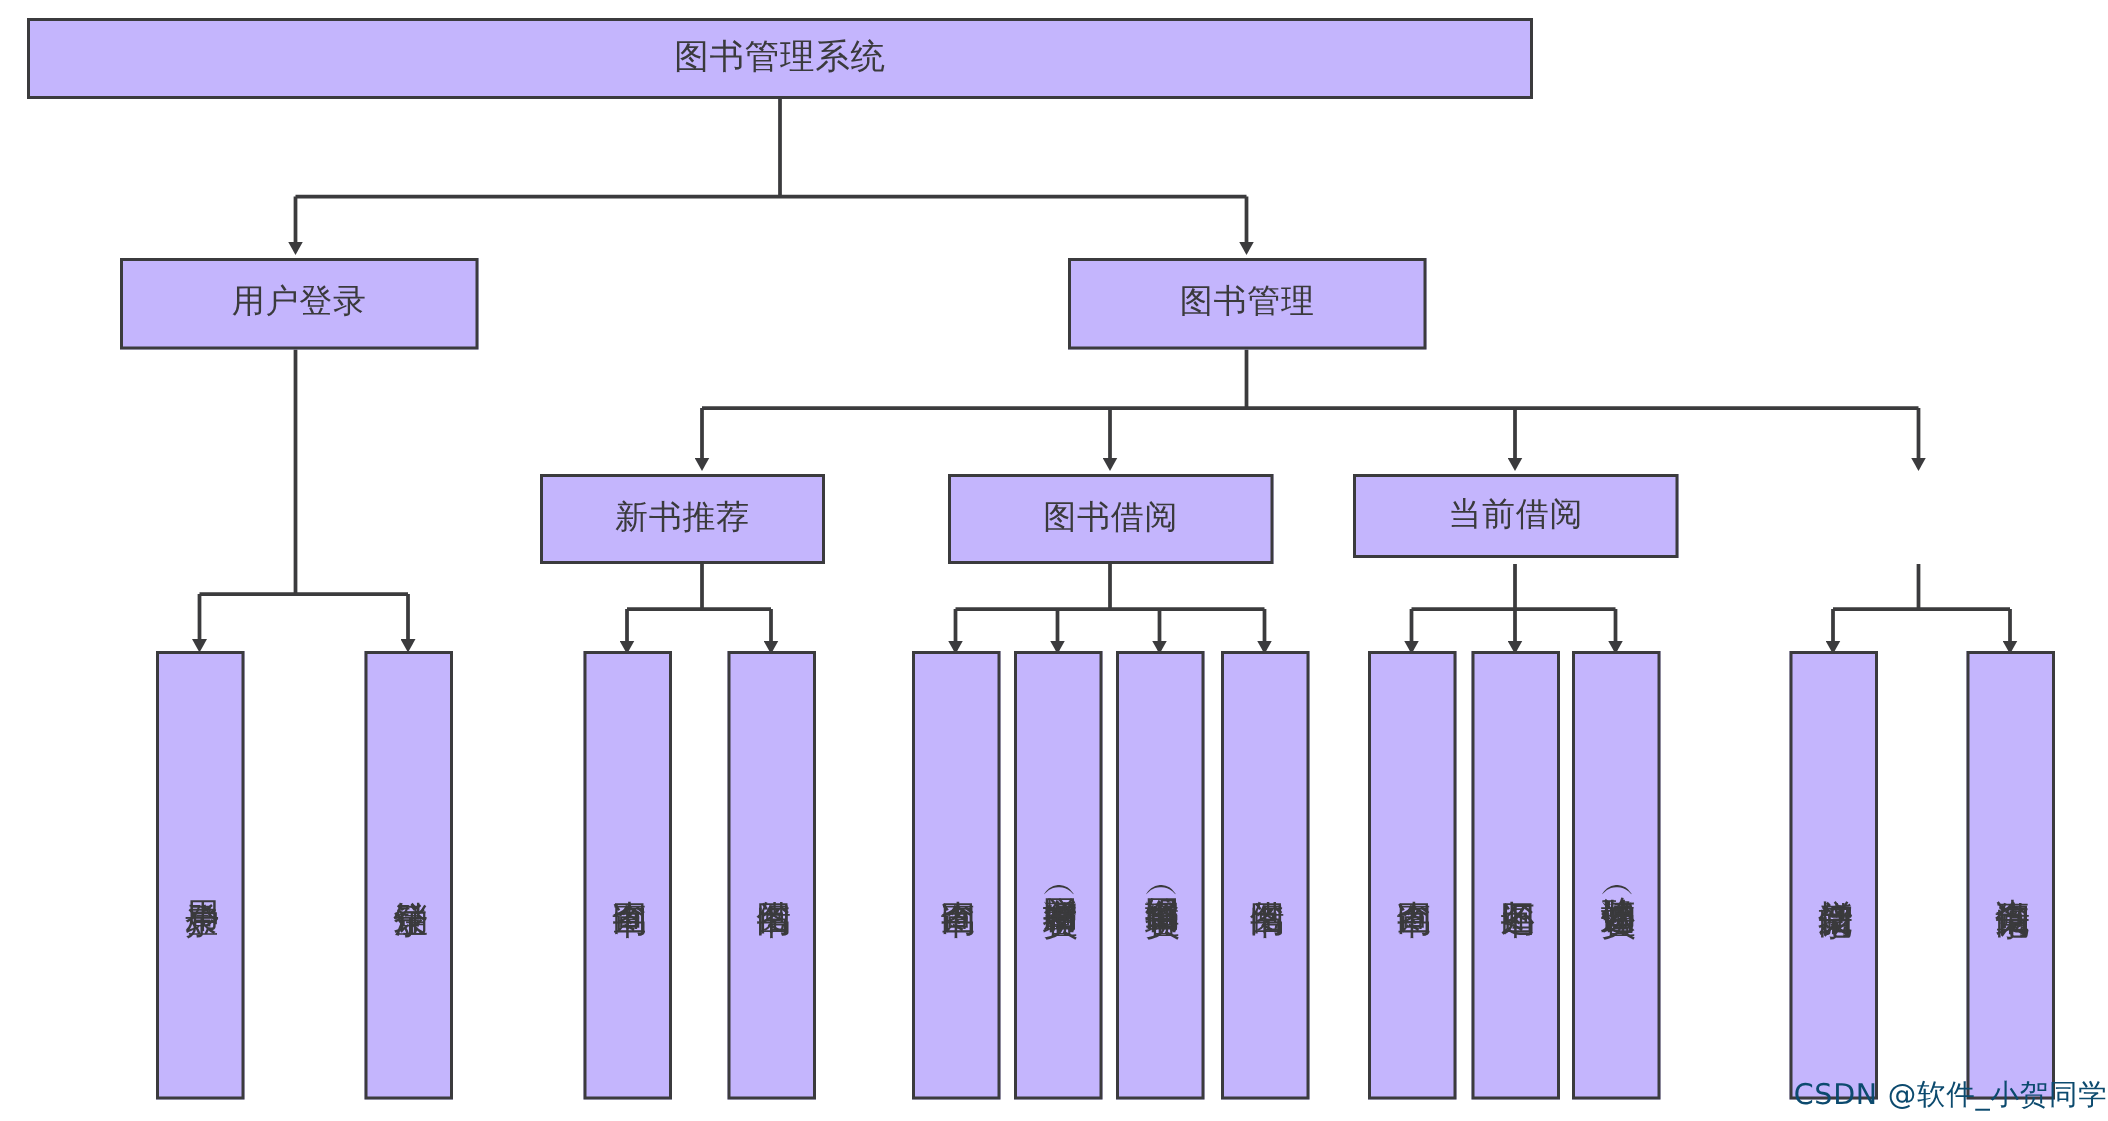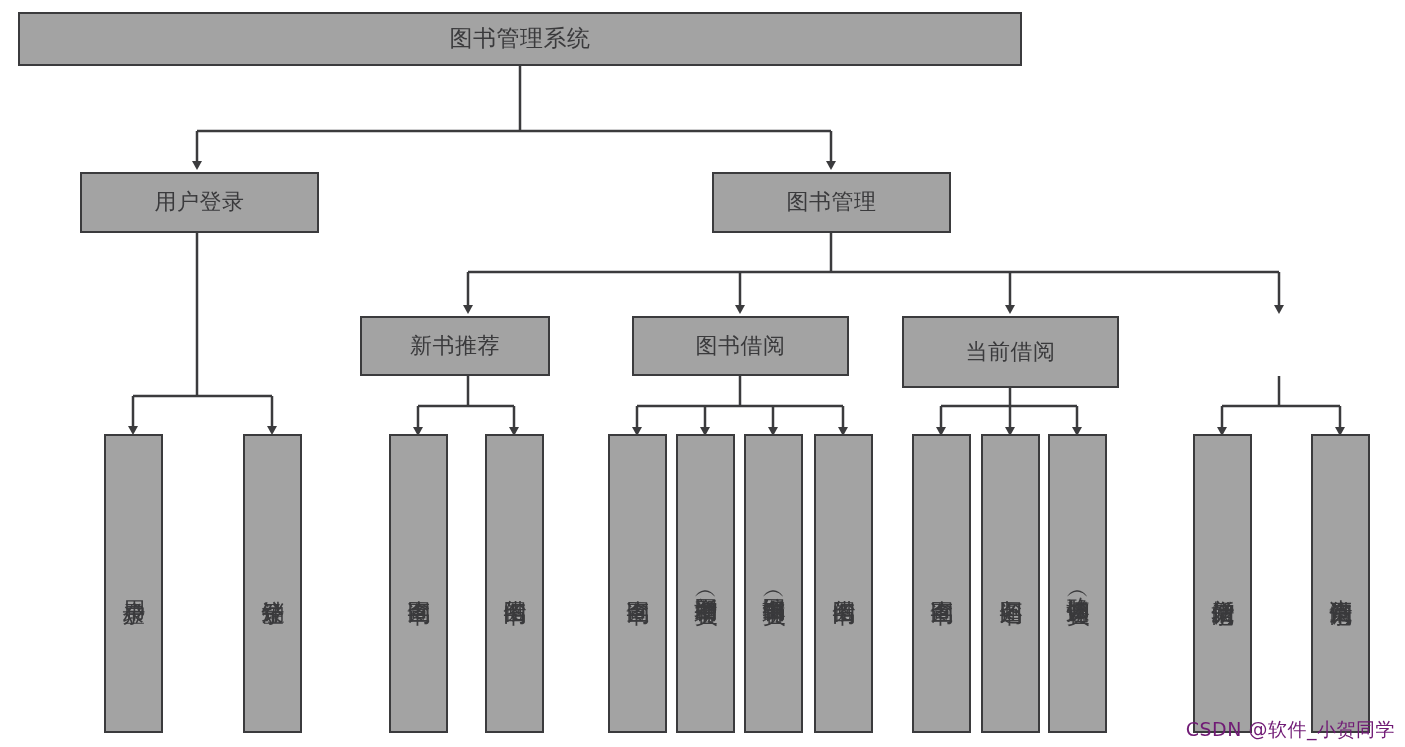--- a/index.html
+++ b/index.html
@@ -21,21 +21,21 @@
     position: absolute;
     left: 0;
     top: 0;
     width: 1405px;
     height: 747px;
     pointer-events: none;
   }
   .node {
     position: absolute;
     box-sizing: border-box;
-    background: #a3a3a3;
+    background: #c4b5fd;
     border: 2.5px solid #3b3b3d;
     display: flex;
     align-items: center;
     justify-content: center;
     color: #3a3a3c;
   }
   .node.horiz {
     font-size: 22px;
     letter-spacing: 0.5px;
     line-height: 1.1;
@@ -52,24 +52,24 @@
     padding: 6px 0;
     align-items: center;
     justify-content: center;
     white-space: nowrap;
   }
   .node .label {
     display: block;
   }
   .watermark {
     position: absolute;
-    right: 10px;
+    right: 0;
     bottom: 4px;
     font-size: 19px;
-    color: #701a75;
+    color: #0c4a6e;
     letter-spacing: 0.5px;
     white-space: nowrap;
     user-select: none;
   }
 </style>
 </head>
 <body>
 
 <div id="canvas">
 
@@ -136,21 +136,21 @@
   </div>
 
   <div class="node horiz" style="left:360px; top:316px; width:190px; height:60px;">
     <span class="label">新书推荐</span>
   </div>
 
   <div class="node horiz" style="left:632px; top:316px; width:217px; height:60px;justify-content:center;">
     <span class="label">图书借阅</span>
   </div>
 
-  <div class="node horiz" style="left:902px; top:316px; width:217px; height:72px;">
+  <div class="node horiz" style="left:902px; top:316px; width:217px; height:56px;">
     <span class="label">当前借阅</span>
   </div>
 
 
   <div class="node vert" style="left:104px; top:434px; width:59px; height:299px;">
     <span class="label">用户登录</span>
   </div>
 
   <div class="node vert" style="left:243px; top:434px; width:59px; height:299px;">
     <span class="label">注销登录</span>

